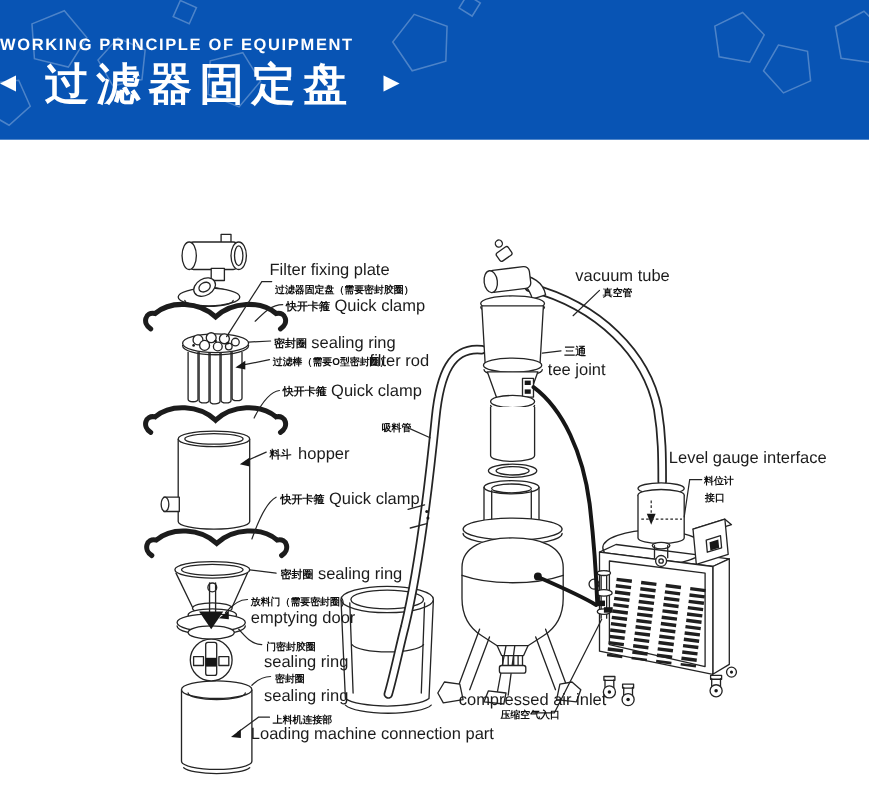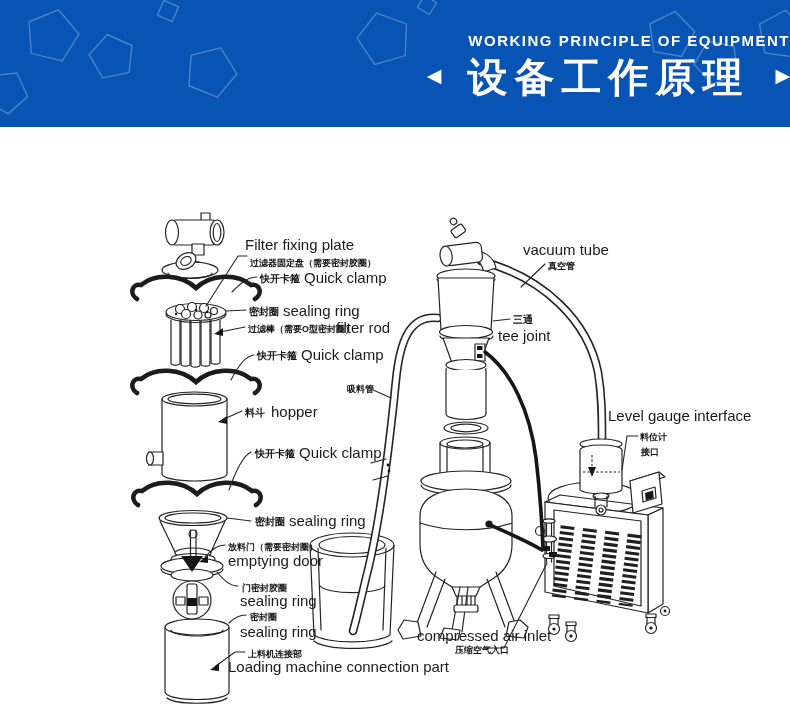--- a/index.html
+++ b/index.html
@@ -2,21 +2,21 @@
 <html><head>
 <meta charset="utf-8">
 <style>
   html,body{margin:0;padding:0;background:#fff;}
   .page{position:relative;width:790px;height:717px;background:#ffffff;overflow:hidden;
         font-family:"Liberation Sans", sans-serif;}
   
   .banner{position:absolute;top:0;left:0;width:790px;height:127px;background:#0854b4;}
   .banner svg.deco{position:absolute;top:0;left:0;}
   .banner-content{position:relative;height:100%;display:flex;flex-direction:column;
-        align-items:flex-end;justify-content:center;color:#fff;}
+        align-items:flex-start;justify-content:center;color:#fff;}
   .banner-sub{font-size:15px;font-weight:700;letter-spacing:1.5px;margin-top:2px;}
   .banner-row{display:flex;align-items:center;gap:26px;margin-top:8px;}
   .banner-title{font-size:40px;font-weight:700;letter-spacing:7px;line-height:1;}
   .arr{font-size:19px;line-height:1;padding-bottom:4px;}
   
   .diagram{position:absolute;top:127px;left:0;}
   .ln{fill:none;stroke:#242424;stroke-width:1.2;stroke-linecap:round;stroke-linejoin:round;}
   .fw{fill:#ffffff;stroke:#242424;stroke-width:1.2;stroke-linejoin:round;}
   .thick{fill:none;stroke:#1c1c1c;stroke-width:4.6;stroke-linecap:round;}
   .dk{fill:#161616;stroke:none;}
@@ -47,21 +47,21 @@
         <polygon points="0,-25 23.8,-7.7 14.7,20.2 -14.7,20.2 -23.8,-7.7" transform="translate(782,35) rotate(8)"></polygon>
         <polygon points="0,-22 20.9,-6.8 12.9,17.8 -12.9,17.8 -20.9,-6.8" transform="translate(6,92) rotate(30)"></polygon>
         <rect x="-8" y="-8" width="16" height="16" transform="translate(168,11) rotate(24)"></rect>
         <rect x="-7" y="-7" width="14" height="14" transform="translate(427,5) rotate(32)"></rect>
       </g>
     </svg>
     <div class="banner-content">
       <div class="banner-sub">WORKING PRINCIPLE OF EQUIPMENT</div>
       <div class="banner-row">
         <span class="arr">◀</span>
-        <h1 class="banner-title" style="margin:0">设备工作原理</h1>
+        <h1 class="banner-title" style="margin:0">过滤器固定盘</h1>
         <span class="arr">▶</span>
       </div>
     </div>
   </div>
 
   <svg class="diagram" width="790" height="590" viewBox="0 127 790 590">
     <defs>
       <path id="clamp" fill="none" d="M-59,8 C-67,3 -64,-8 -55,-6 C-41,-18 -15,-17 0,-3 C15,-17 41,-18 55,-6 C64,-8 67,3 59,8"></path>
     </defs>
 

